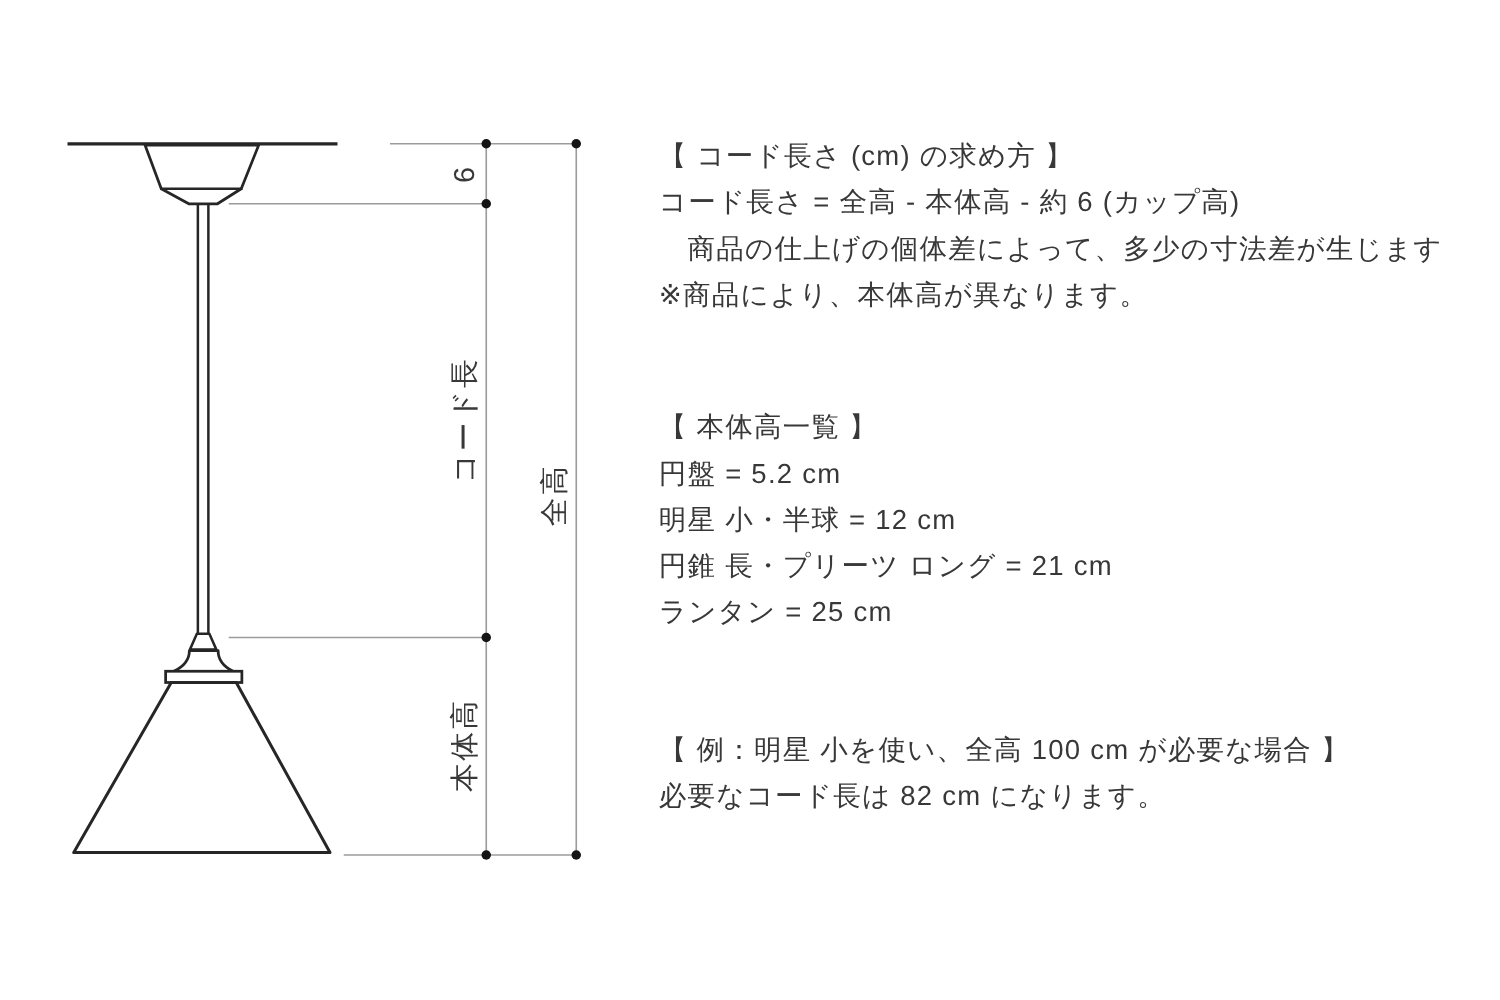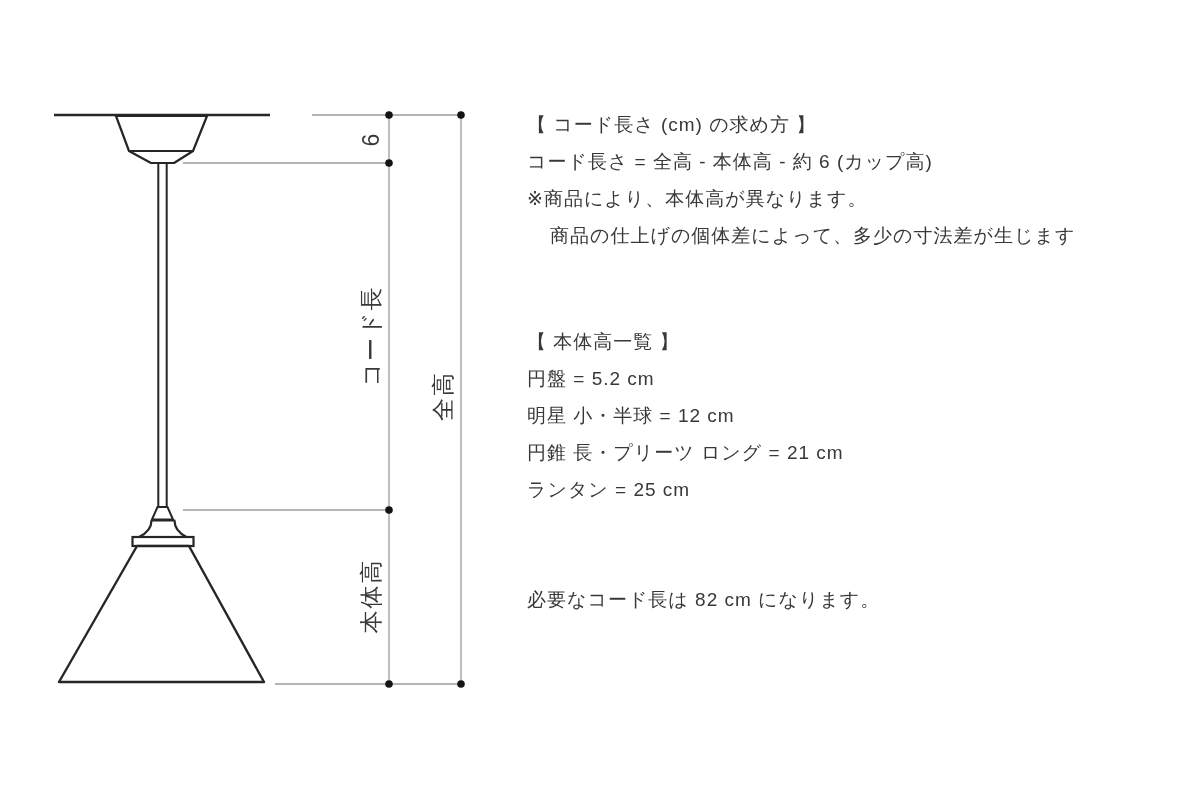--- a/index.html
+++ b/index.html
@@ -16,21 +16,21 @@
     font-family:"Liberation Sans","DejaVu Sans",sans-serif;
     font-size:23px;
     letter-spacing:2px;
     fill:#383838;
   }
   .textcol section { position:absolute; left:527px; }
   .s1 { top:106px; }
   .s2 { top:291px;margin-top:32px; }
   .s3 { top:581px; }
   .ln {
-    font-size:19px;
+    font-size:22px;
     line-height:37px;
     letter-spacing:1px;
     white-space:nowrap;
   }
   .indent { padding-left:23px; }
 </style>
 </head>
 <body>
 
 <div class="page">
@@ -66,30 +66,31 @@
     <text class="svg-label" transform="translate(371,336) rotate(-90)" text-anchor="middle" dominant-baseline="central">コード長</text>
     <text class="svg-label" transform="translate(371,596) rotate(-90)" text-anchor="middle" dominant-baseline="central">本体高</text>
     <text class="svg-label" transform="translate(443,396) rotate(-90)" text-anchor="middle" dominant-baseline="central">全高</text>
   </svg>
 
   <div class="textcol">
 
     <section class="s1">
       <div class="ln">【 コード長さ (cm) の求め方 】</div>
       <div class="ln">コード長さ = 全高 - 本体高 - 約 6 (カップ高)</div>
+      <div class="ln indent">商品の仕上げの個体差によって、多少の寸法差が生じます</div>
       <div class="ln">※商品により、本体高が異なります。</div>
-      <div class="ln indent">商品の仕上げの個体差によって、多少の寸法差が生じます</div>
     </section>
 
     <section class="s2">
       <div class="ln">【 本体高一覧 】</div>
       <div class="ln">円盤 = 5.2 cm</div>
       <div class="ln">明星 小・半球 = 12 cm</div>
       <div class="ln">円錐 長・プリーツ ロング = 21 cm</div>
       <div class="ln">ランタン = 25 cm</div>
     </section>
 
     <section class="s3">
+      <div class="ln">【 例：明星 小を使い、全高 100 cm が必要な場合 】</div>
       <div class="ln">必要なコード長は 82 cm になります。</div>
     </section>
 
   </div>
 </div>
 
 </body></html>

